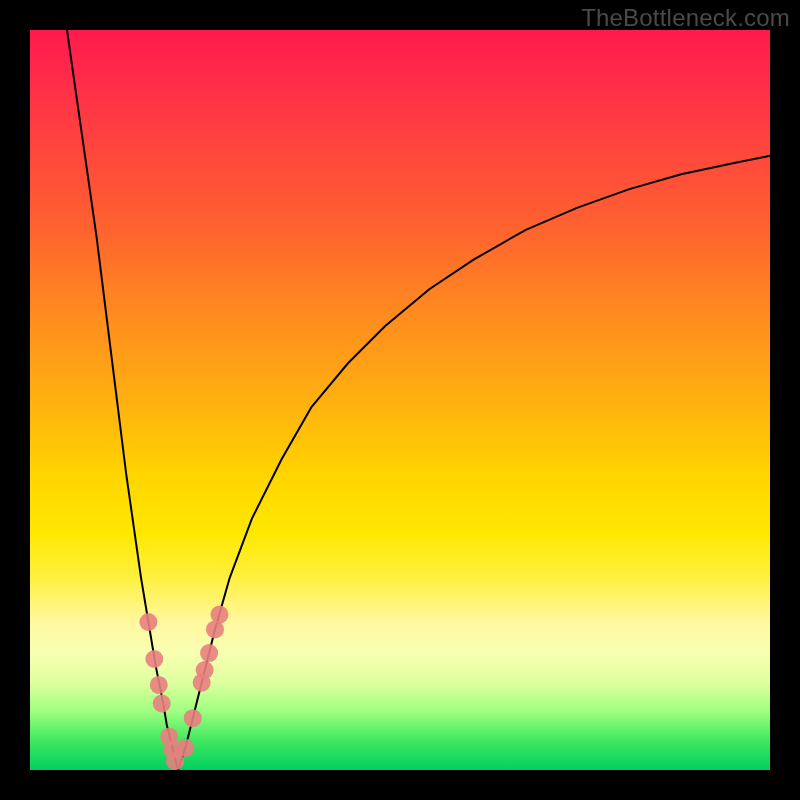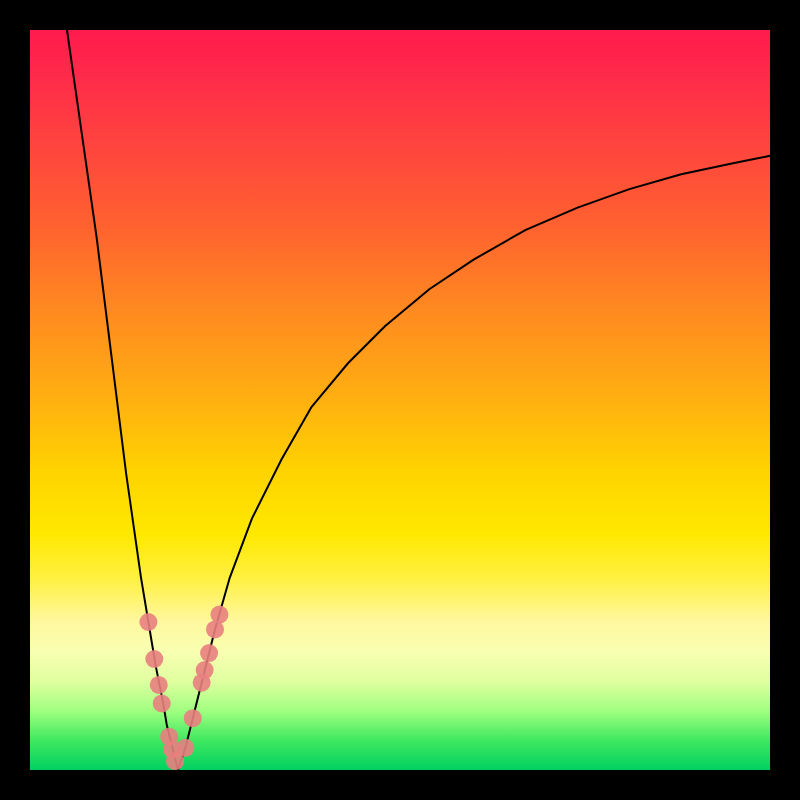--- a/index.html
+++ b/index.html
@@ -85,13 +85,14 @@
           <circle cx="155.40" cy="717.80" r="9" fill="#e88080" fill-opacity="0.9"></circle>
           <circle cx="162.80" cy="688.20" r="9" fill="#e88080" fill-opacity="0.9"></circle>
           <circle cx="171.68" cy="652.68" r="9" fill="#e88080" fill-opacity="0.9"></circle>
           <circle cx="174.64" cy="640.10" r="9" fill="#e88080" fill-opacity="0.9"></circle>
           <circle cx="179.08" cy="623.08" r="9" fill="#e88080" fill-opacity="0.9"></circle>
           <circle cx="185.00" cy="599.40" r="9" fill="#e88080" fill-opacity="0.9"></circle>
           <circle cx="189.44" cy="584.60" r="9" fill="#e88080" fill-opacity="0.9"></circle>
         </g>
     </svg>
   </div>
+  <div class="watermark">TheBottleneck.com</div>
 </div>
 
 </body></html>

